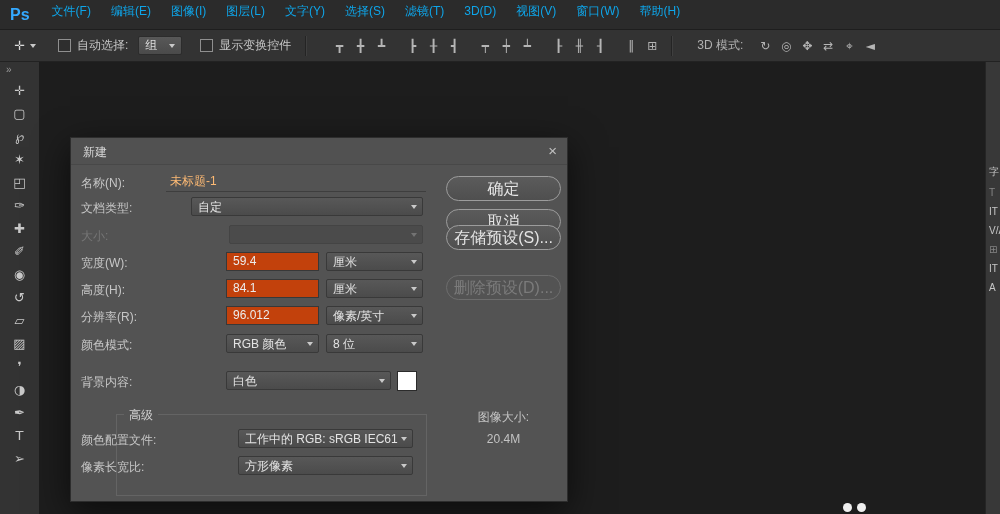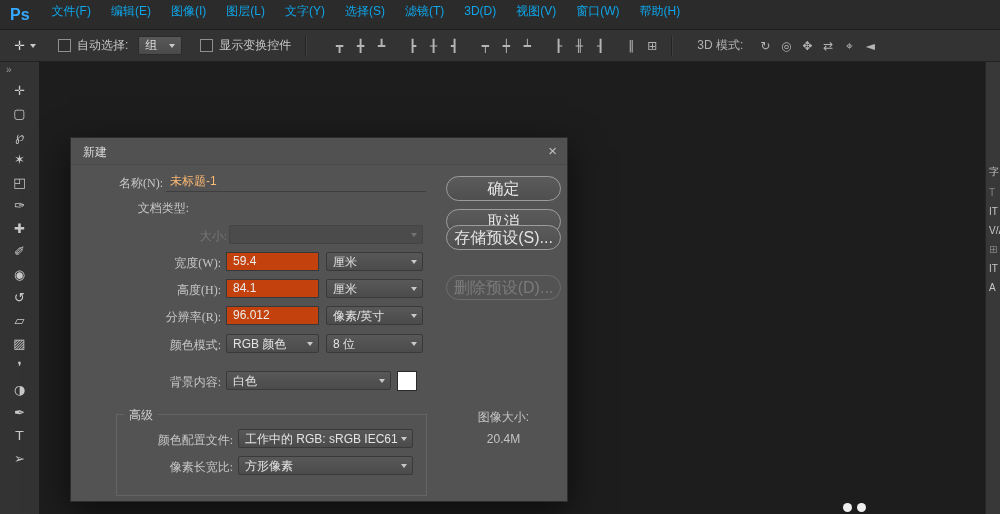--- a/index.html
+++ b/index.html
@@ -45,21 +45,21 @@
               border-left:1px solid #252525;overflow:hidden;padding-top:95px;box-sizing:border-box;}
   .rp-item{display:block;width:28px;margin:8px 0 8px 3px;color:#c6c6c6;font-size:10px;white-space:nowrap;}
   .rp-item.dim{color:#858585;}
 
   
   .dlg{position:absolute;left:70px;top:137px;width:498px;height:365px;background:#535353;
        border:1px solid #2d2d2d;box-shadow:0 10px 34px rgba(0,0,0,.6);box-sizing:border-box;color:#c9c9c9;}
   .dlg-titlebar{position:absolute;left:0;top:0;width:100%;height:26px;background:#515151;border-bottom:1px solid #484848;}
   .dlg-title{position:absolute;left:12px;top:6px;color:#d8d8d8;}
   .dlg-close{position:absolute;right:10px;top:4px;font-size:15px;color:#c0c0c0;cursor:default;}
-  .lbl{position:absolute;text-align:right;height:18px;line-height:18px;color:#c6c6c6;white-space:nowrap;font-family:Liberation Serif, serif;}
+  .lbl{position:absolute;height:18px;line-height:18px;color:#c6c6c6;white-space:nowrap;}
   .lbl.dis{color:#767676;}
   .uline{position:absolute;height:18px;border-bottom:1px solid #3e3e3e;color:#fdba74;line-height:16px;}
   .inp{position:absolute;height:19px;background:#c2410c;border:1px solid #383838;box-sizing:border-box;
        color:#ececec;line-height:17px;padding-left:6px;}
   .dd{position:absolute;height:19px;background:linear-gradient(#585858,#4b4b4b);border:1px solid #393939;
       border-radius:2px;box-sizing:border-box;}
   .dd.dis{background:#4b4b4b;border-color:#444;}
   .dd-val{position:absolute;left:6px;top:1px;line-height:16px;color:#e3e3e3;white-space:nowrap;
           overflow:hidden;max-width:calc(100% - 20px);}
   .dd-arrow{position:absolute;right:5px;top:7px;width:0;height:0;border-left:3px solid transparent;
@@ -185,20 +185,24 @@
     <div class="dlg-titlebar"></div>
     <span class="dlg-title">新建</span>
     <span class="dlg-close">×</span>
 
     <span class="lbl" style="left:10px;top:36px;width:82px;">名称(N):</span>
     <div class="uline" style="left:95px;top:35px;width:260px;">
       <span style="padding-left:4px;">未标题-1</span>
     </div>
 
     <span class="lbl" style="left:10px;top:61px;width:108px;">文档类型:</span>
+    <div class="dd" style="left:120px;top:59px;width:232px;">
+      <span class="dd-val">自定</span>
+      <span class="dd-arrow"></span>
+    </div>
 
     <span class="lbl dis" style="left:10px;top:89px;width:146px;">大小:</span>
     <div class="dd dis" style="left:158px;top:87px;width:194px;">
       <span class="dd-val"></span>
       <span class="dd-arrow"></span>
     </div>
 
     <span class="lbl" style="left:10px;top:116px;width:140px;">宽度(W):</span>
     <div class="inp" style="left:155px;top:114px;width:93px;">
       <span>59.4</span>

